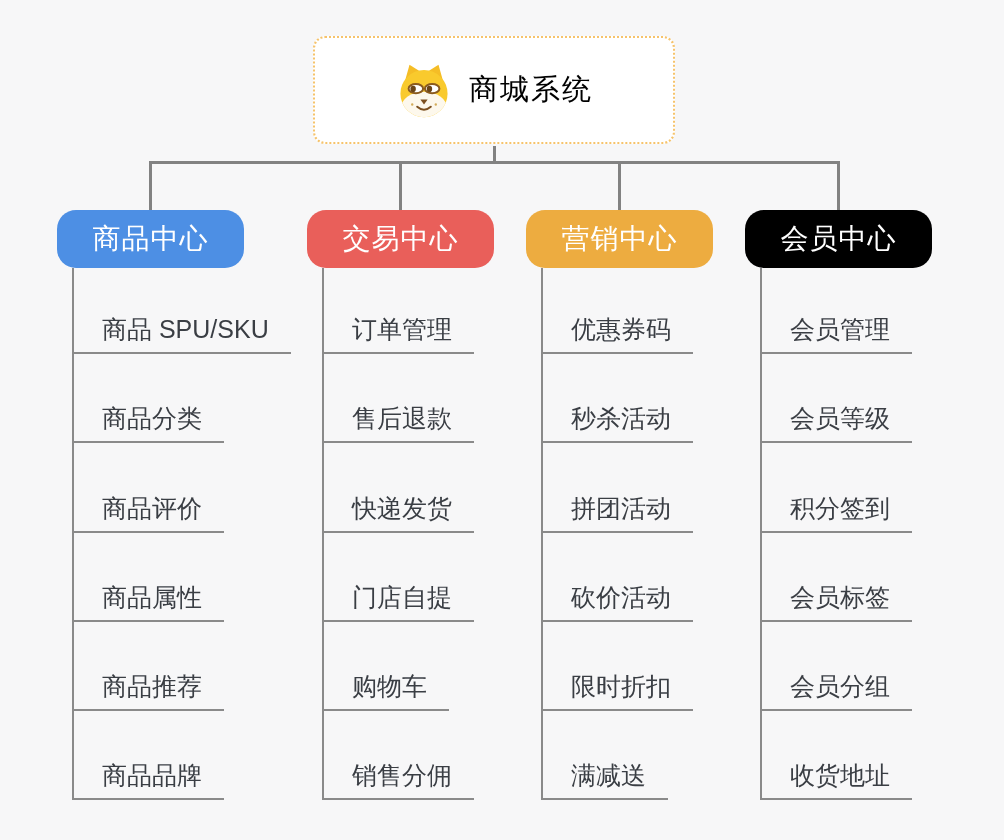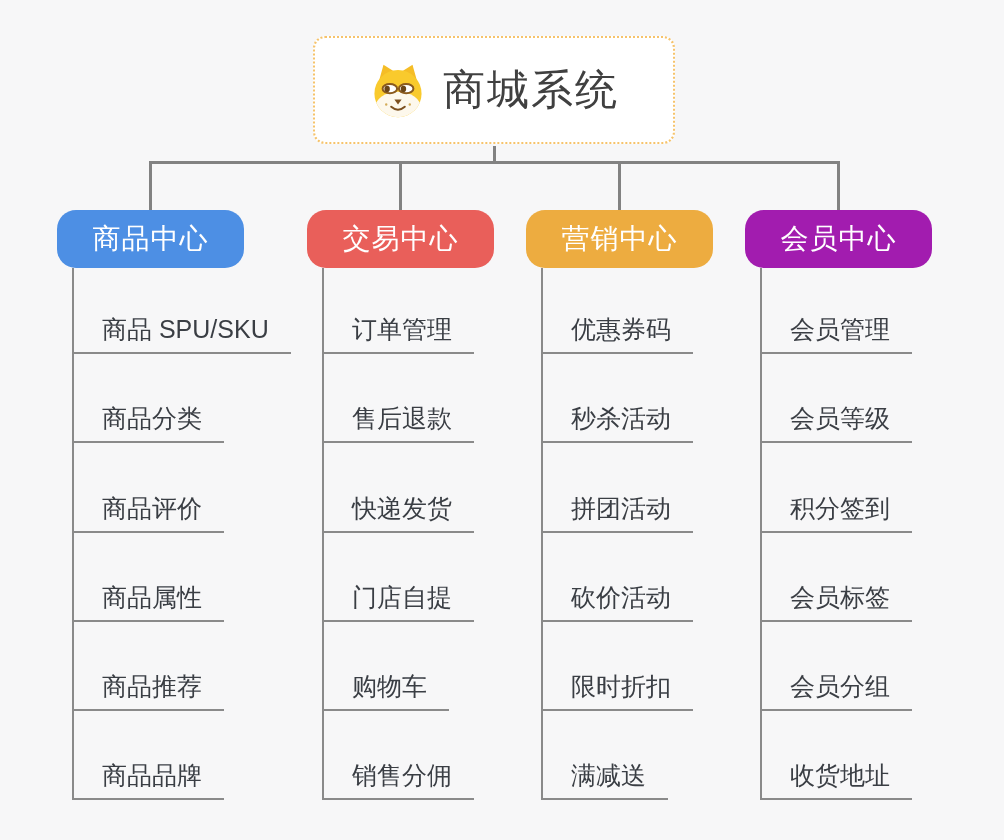--- a/index.html
+++ b/index.html
@@ -27,22 +27,22 @@
     background: #ffffff;
     border: 2px dotted #f6c36b;
     border-radius: 12px;
     box-sizing: border-box;
     display: flex;
     align-items: center;
     justify-content: center;
     gap: 16px;
   }
   .root-title {
-    font-size: 42px;
-    color: #404040;
+    font-size: 29px;
+    color: #000000;
     letter-spacing: 2px;
     white-space: nowrap;
   }
   .dog-icon { width: 58px; height: 58px; display: block; }
   
   .cline { position: absolute; background: #828282; }
   
   .branch-box {
     position: absolute;
     top: 210px;
@@ -131,21 +131,21 @@
     <div class="cline" style="left: 618px; top: 161px; width: 3px; height: 49px;"></div>
     <div class="branch-box" style="left: 526px; background: rgb(237, 172, 64);">营销中心</div>
     <div class="vline" style="left: 541px; background: rgb(138, 138, 138);"></div>
     <div class="leaf-item" style="left: 541px; top: 300px; border-bottom-color: rgb(138, 138, 138);">优惠券码</div>
     <div class="leaf-item" style="left: 541px; top: 389px; border-bottom-color: rgb(138, 138, 138);">秒杀活动</div>
     <div class="leaf-item" style="left: 541px; top: 479px; border-bottom-color: rgb(138, 138, 138);">拼团活动</div>
     <div class="leaf-item" style="left: 541px; top: 568px; border-bottom-color: rgb(138, 138, 138);">砍价活动</div>
     <div class="leaf-item" style="left: 541px; top: 657px; border-bottom-color: rgb(138, 138, 138);">限时折扣</div>
     <div class="leaf-item" style="left: 541px; top: 746px; border-bottom-color: rgb(138, 138, 138);">满减送</div>
     <div class="cline" style="left: 837px; top: 161px; width: 3px; height: 49px;"></div>
-    <div class="branch-box" style="left: 745px; background: #a21caf;">会员中心</div>
+    <div class="branch-box" style="left: 745px; background: #000000;">会员中心</div>
     <div class="vline" style="left: 760px; background: rgb(138, 138, 138);"></div>
     <div class="leaf-item" style="left: 760px; top: 300px; border-bottom-color: rgb(138, 138, 138);">会员管理</div>
     <div class="leaf-item" style="left: 760px; top: 389px; border-bottom-color: rgb(138, 138, 138);">会员等级</div>
     <div class="leaf-item" style="left: 760px; top: 479px; border-bottom-color: rgb(138, 138, 138);">积分签到</div>
     <div class="leaf-item" style="left: 760px; top: 568px; border-bottom-color: rgb(138, 138, 138);">会员标签</div>
     <div class="leaf-item" style="left: 760px; top: 657px; border-bottom-color: rgb(138, 138, 138);">会员分组</div>
     <div class="leaf-item" style="left: 760px; top: 746px; border-bottom-color: rgb(138, 138, 138);">收货地址</div>
   </div>
 
 </body></html>

